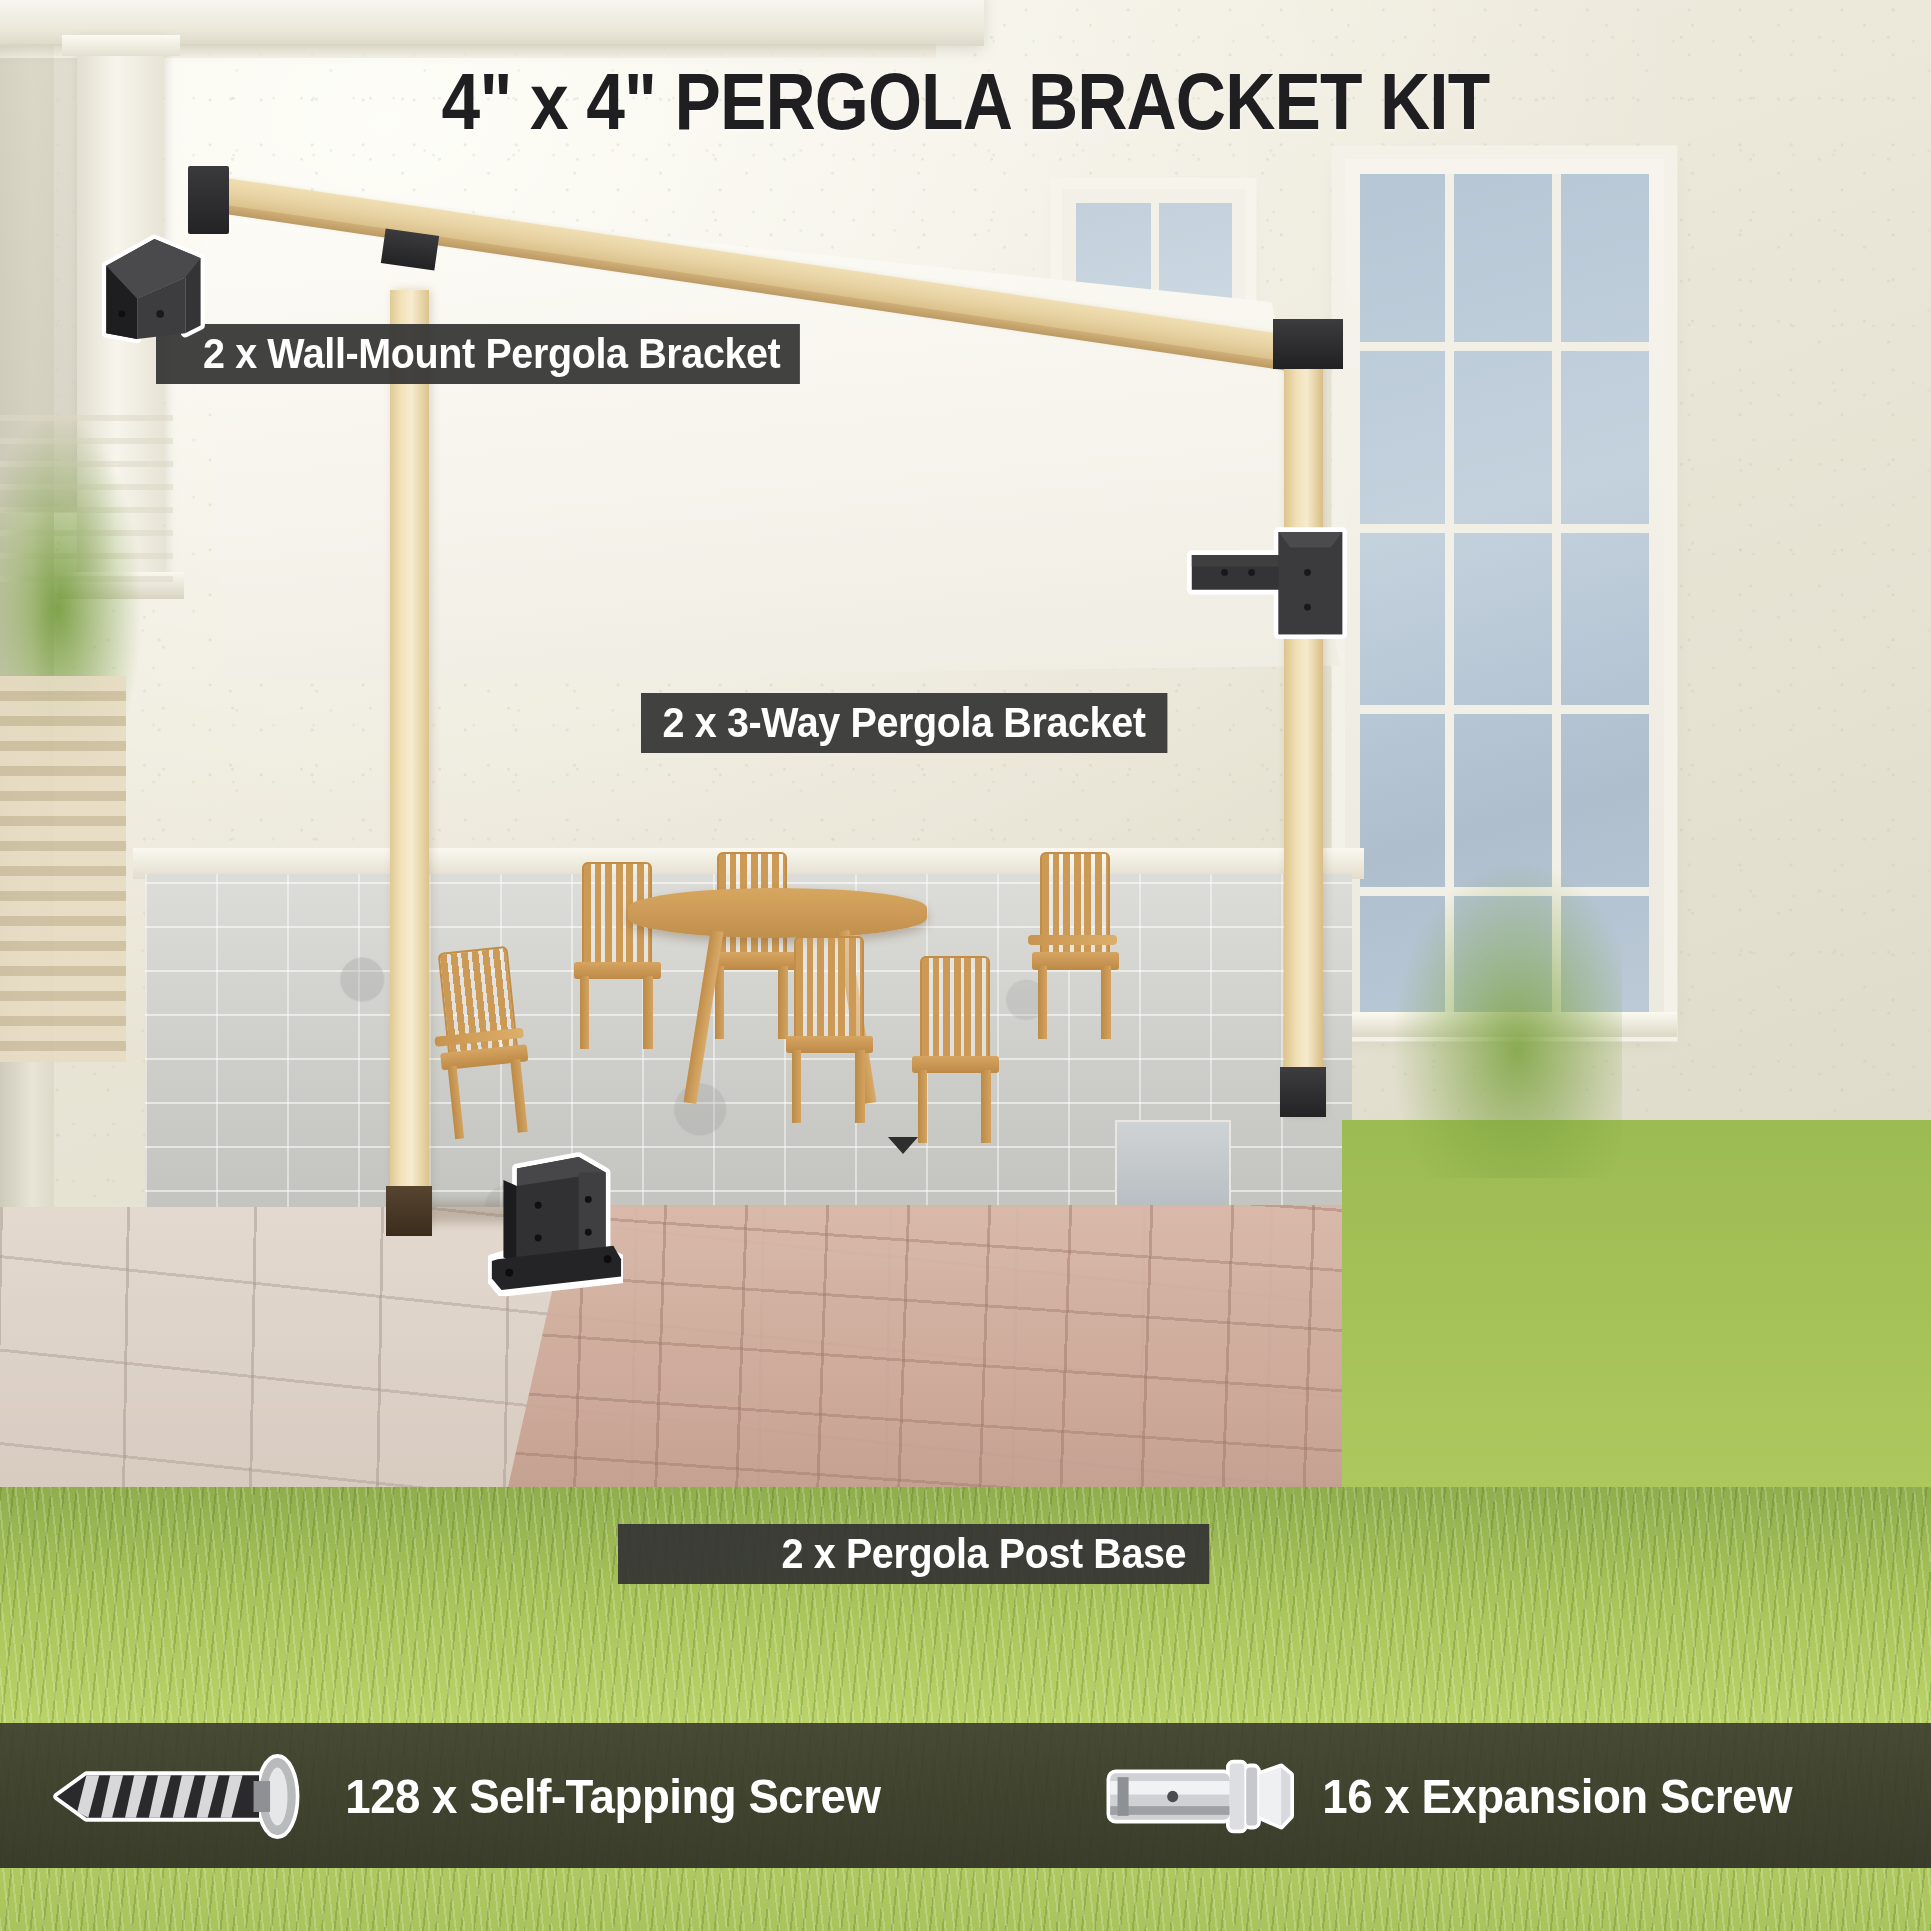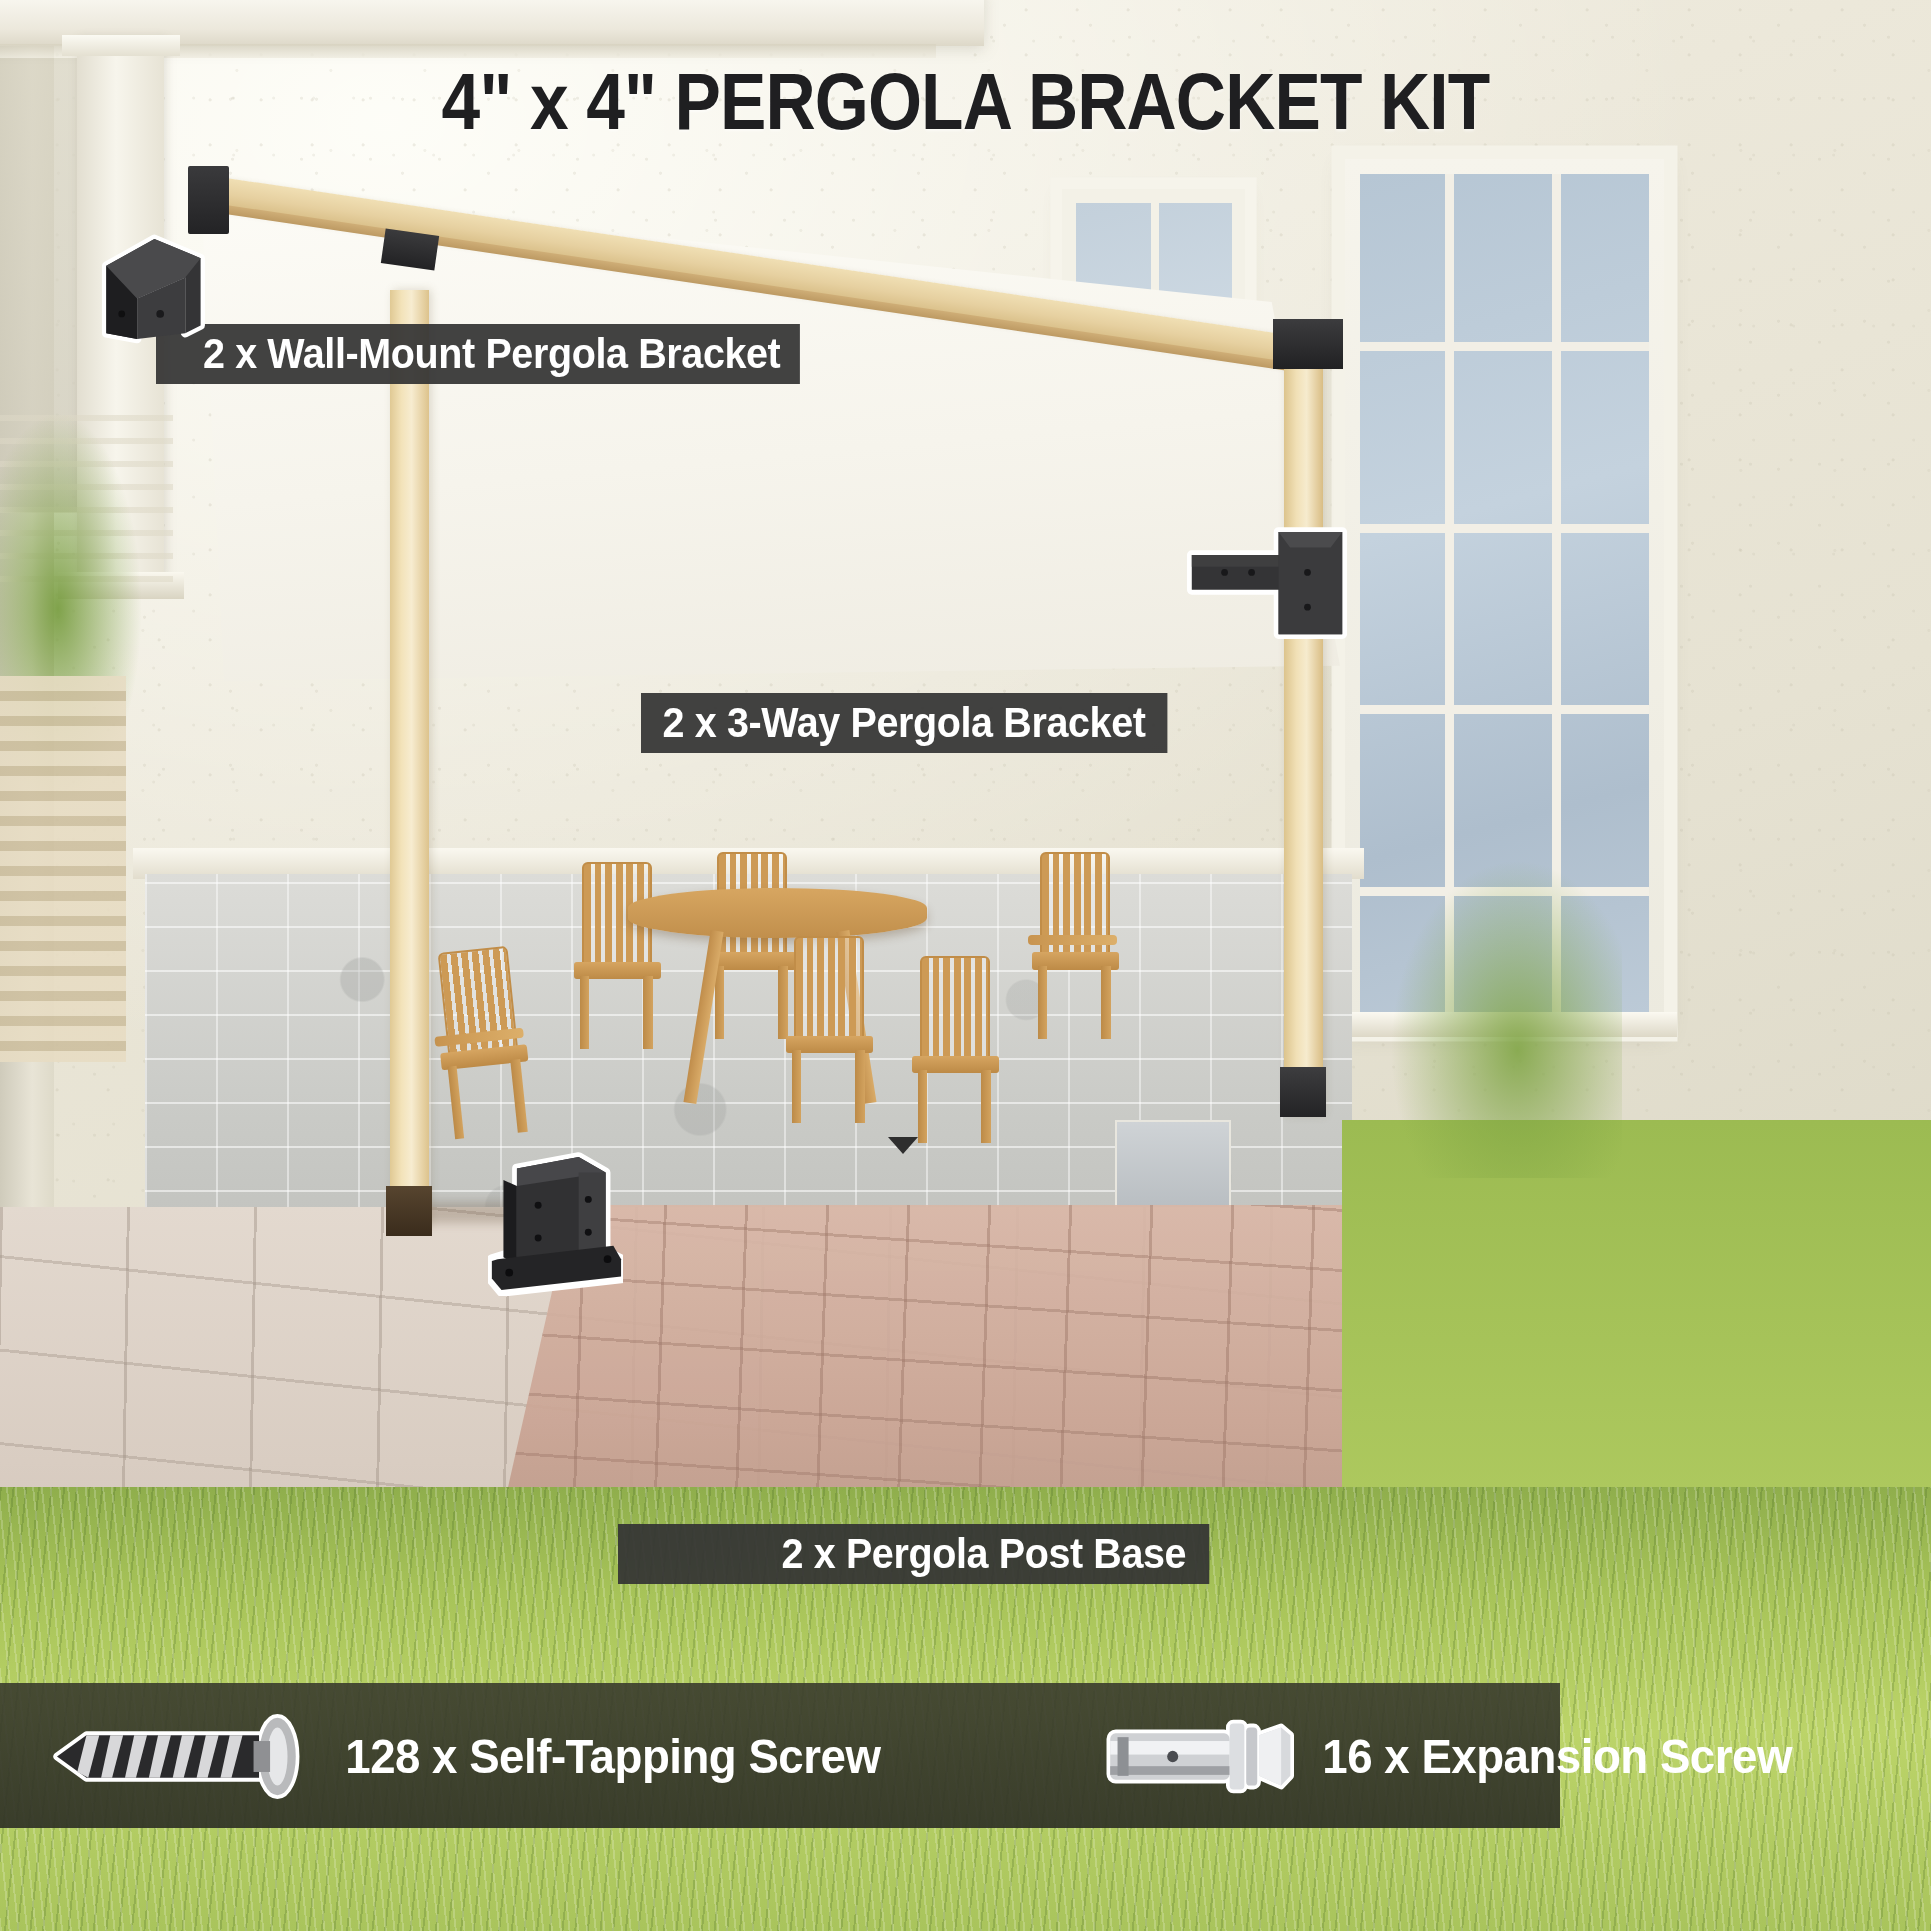--- a/index.html
+++ b/index.html
@@ -318,21 +318,21 @@
   }
   .cut-3way {
     position:absolute; left:1186px; top:526px; width:162px; height:118px;
   }
   .cut-base {
     position:absolute; left:488px; top:1151px; width:135px; height:145px;
   }
 
   
   .bottom-strip {
-    position:absolute; left:0; top:1683px; width:1560px; height:145px;
+    position:absolute; left:0; top:1723px; width:1931px; height:145px;
     background:linear-gradient(180deg,rgba(58,60,45,.90),rgba(48,50,38,.93));
     display:flex; align-items:center;
   }
   .strip-item {
     display:flex; align-items:center; gap:25px;
     color:#fff; font-size:48px; font-weight:bold; letter-spacing:-0.5px;
     white-space:nowrap;
     transform:scaleX(.95); transform-origin:left center;
   }
   #strip-left  { position:absolute; left:46px;  top:29px; }

